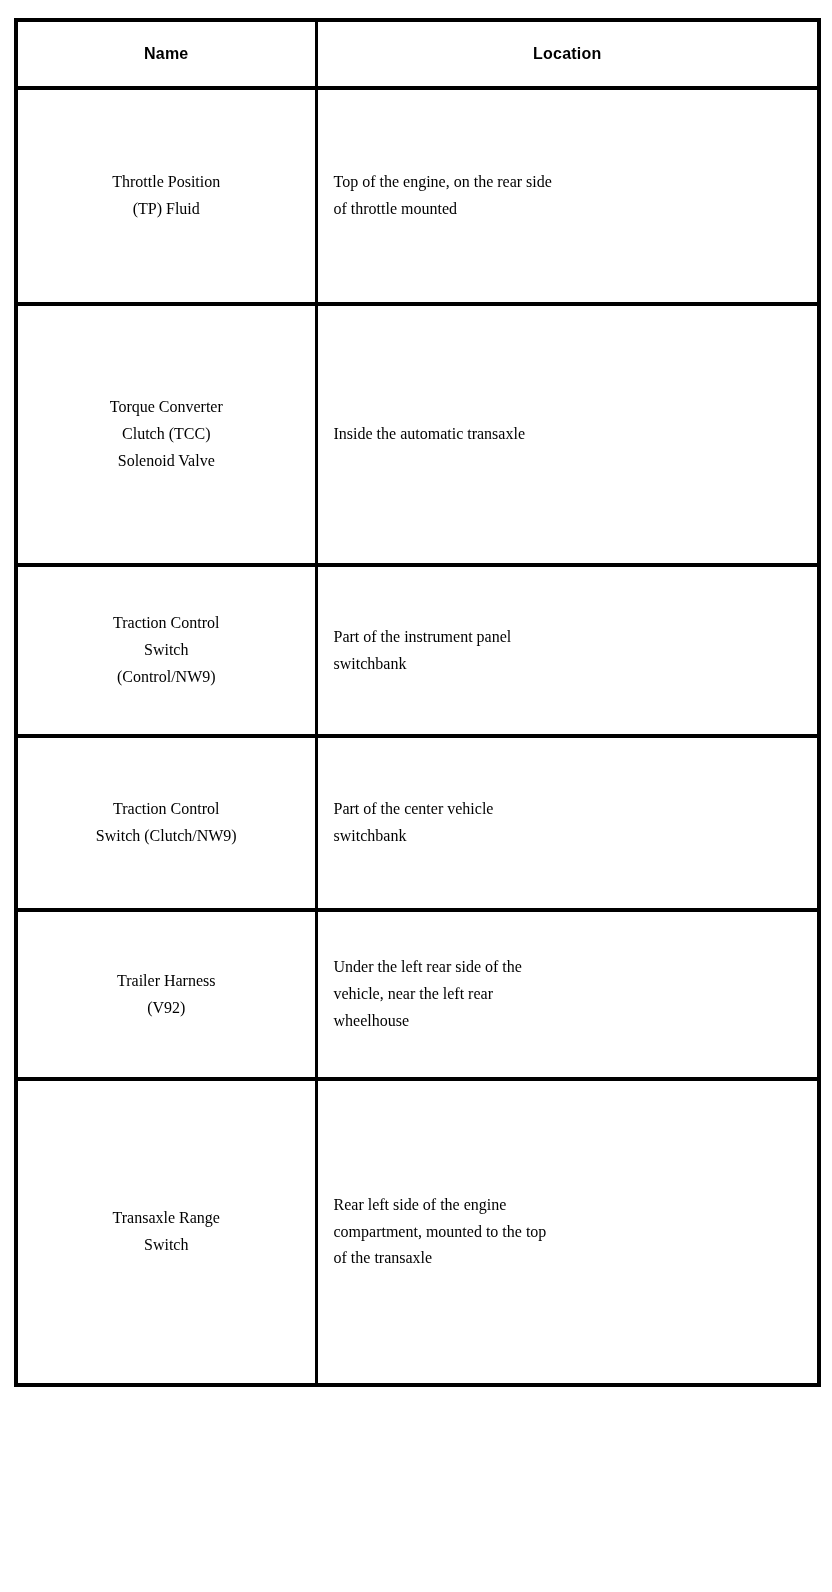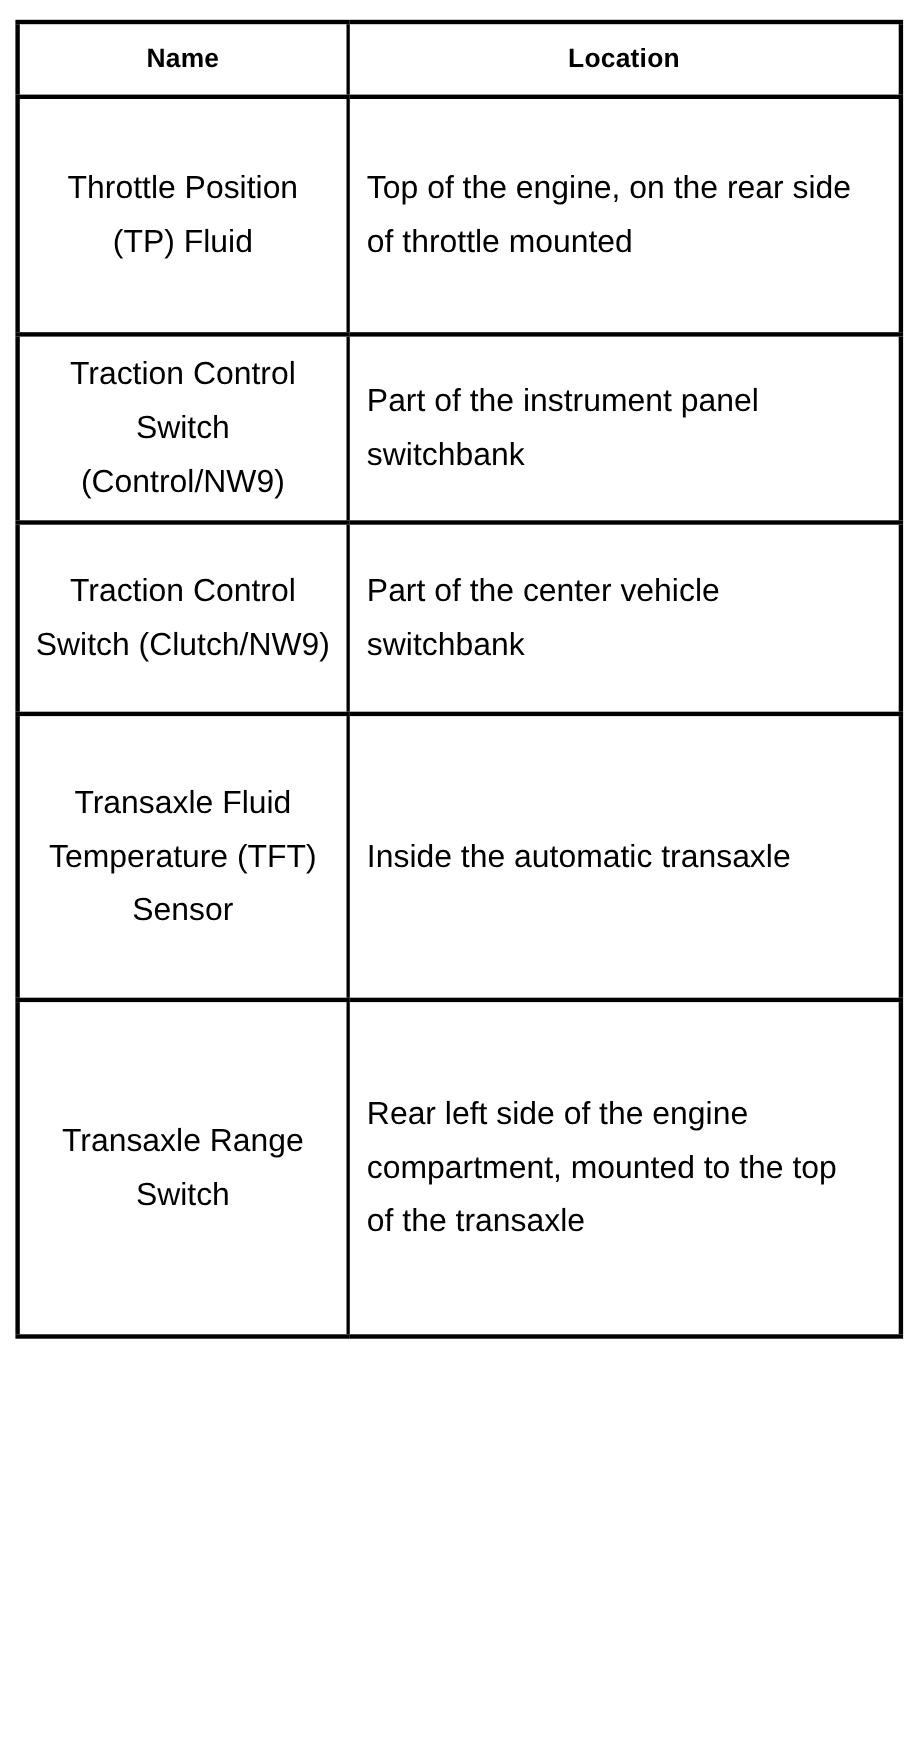--- a/index.html
+++ b/index.html
@@ -46,35 +46,36 @@
     border-left: 3px solid #000000;
     border-right: 3px solid #000000;
     background: #ffffff;
     vertical-align: middle;
     padding: 0;
   }
 
   
   thead th {
     font-weight: bold;
-    font-size: 24px;
+    font-size: 16px;
     line-height: 1.15;
     text-align: center;
     letter-spacing: 0.2px;
     font-stretch: condensed;
     height: 56px;
     padding: 4px 6px;
   }
 
   
   td {
     font-weight: normal;
-    font-size: 29px;
+    font-size: 16px;
     line-height: 1.68;
     font-stretch: condensed;
+    font-family: Liberation Serif, serif;
   }
 
   td.cell-name {
     text-align: center;
     padding: 6px 10px;
   }
 
   td.cell-location {
     text-align: left;
     padding: 6px 10px 6px 16px;
@@ -114,20 +115,30 @@
         <td class="cell-name">
           <span class="line">Throttle Position</span>
           <span class="line">(TP) Fluid</span>
         </td>
         <td class="cell-location">
           <span class="line">Top of the engine, on the rear side</span>
           <span class="line">of throttle mounted</span>
         </td>
       </tr>
 
+      <tr class="row-1">
+        <td class="cell-name">
+          <span class="line">Torque Converter</span>
+          <span class="line">Clutch (TCC)</span>
+          <span class="line">Solenoid Valve</span>
+        </td>
+        <td class="cell-location">
+          <span class="line">Inside the automatic transaxle</span>
+        </td>
+      </tr>
 
       <tr class="row-2">
         <td class="cell-name">
           <span class="line">Traction Control</span>
           <span class="line">Switch</span>
           <span class="line">(Control/NW9)</span>
         </td>
         <td class="cell-location">
           <span class="line">Part of the instrument panel</span>
           <span class="line">switchbank</span>
@@ -138,31 +149,32 @@
         <td class="cell-name">
           <span class="line">Traction Control</span>
           <span class="line">Switch (Clutch/NW9)</span>
         </td>
         <td class="cell-location">
           <span class="line">Part of the center vehicle</span>
           <span class="line">switchbank</span>
         </td>
       </tr>
 
-
-      <tr class="row-5">
+      <tr class="row-4">
         <td class="cell-name">
-          <span class="line">Transaxle Fluid</span>
-          <span class="line">Temperature (TFT)</span>
-          <span class="line">Sensor</span>
+          <span class="line">Trailer Harness</span>
+          <span class="line">(V92)</span>
         </td>
         <td class="cell-location">
-          <span class="line">Inside the automatic transaxle</span>
+          <span class="line">Under the left rear side of the</span>
+          <span class="line">vehicle, near the left rear</span>
+          <span class="line">wheelhouse</span>
         </td>
       </tr>
+
 
       <tr class="row-6">
         <td class="cell-name">
           <span class="line">Transaxle Range</span>
           <span class="line">Switch</span>
         </td>
         <td class="cell-location">
           <span class="line">Rear left side of the engine</span>
           <span class="line">compartment, mounted to the top</span>
           <span class="line">of the transaxle</span>

